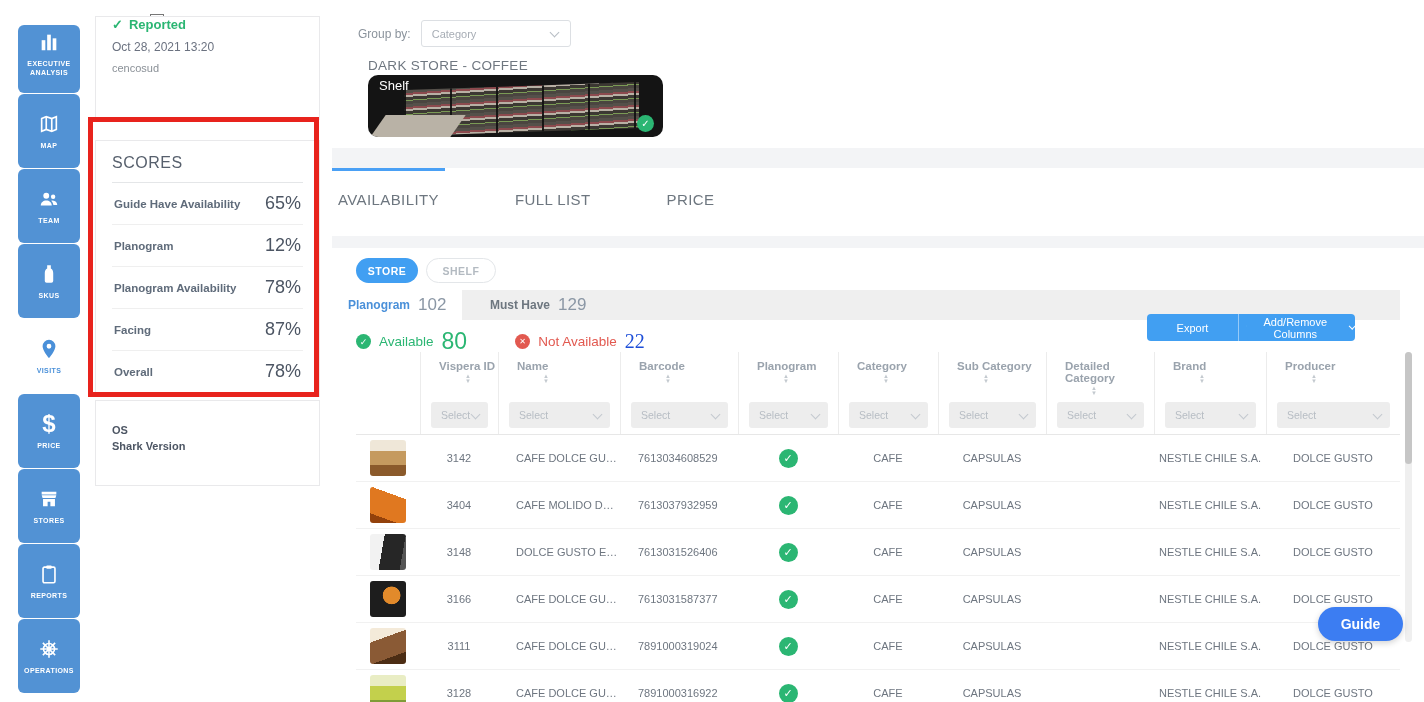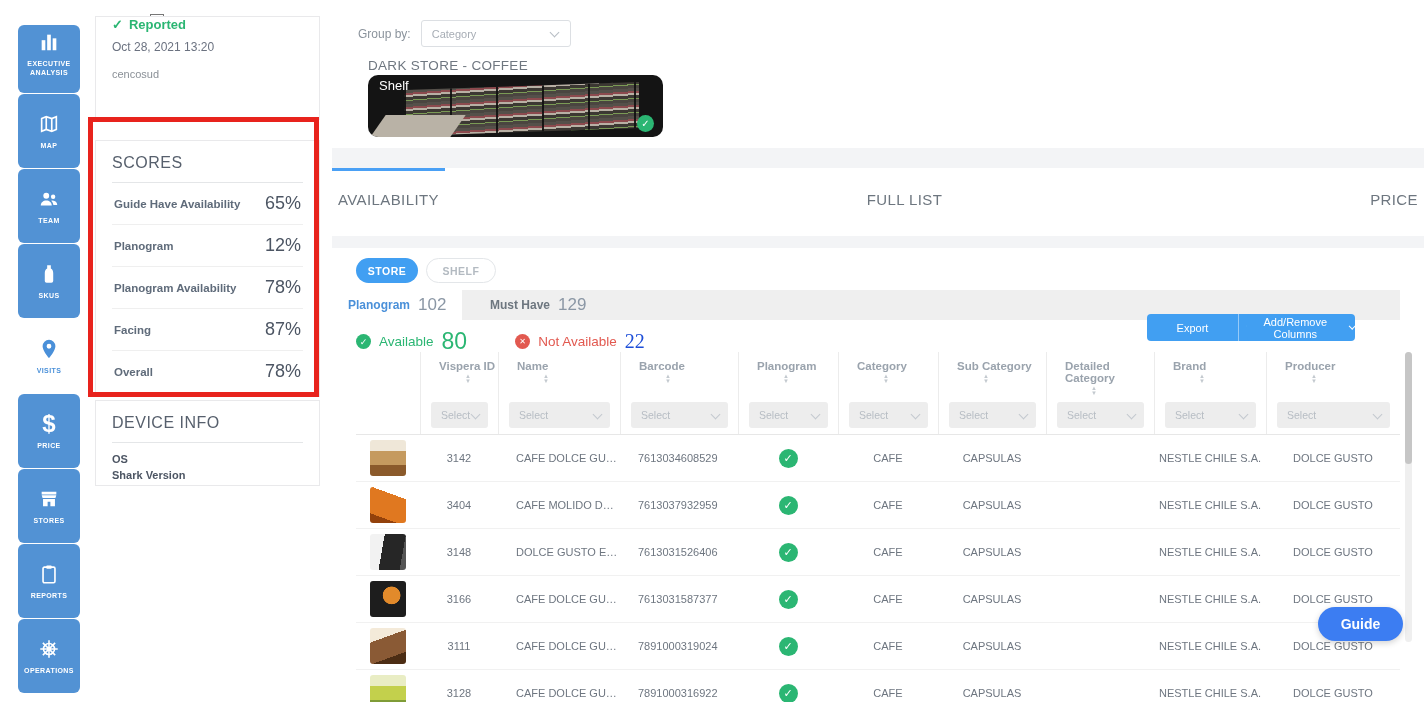--- a/index.html
+++ b/index.html
@@ -17,21 +17,21 @@
   .nav-label { font-size:7px; font-weight:bold; letter-spacing:.4px; text-align:center; line-height:9px; }
   .nav-ico { width:24px; height:24px; display:flex; align-items:center; justify-content:center; }
   .nav-ico svg { width:22px; height:22px; }
   .dollar-glyph { font-size:24px; font-weight:bold; line-height:22px; }
 
   
   .card { position:absolute; background:#fff; border:1px solid #e9e9eb; }
   .report-card { left:95px; top:16px; width:225px; height:104px; padding:8px 16px; overflow:hidden; }
   .report-status { color:#2bb673; font-weight:bold; font-size:13px; margin-top:-8px; display:flex; gap:6px; align-items:center;}
   .report-date { color:#6b7280; font-size:12px; margin-top:8px; }
-  .report-user { color:#8a9097; font-size:11px; margin-top:14px; }
+  .report-user { color:#8a9097; font-size:11px; margin-top:8px; }
   .clip-fragment { position:absolute; left:150px; top:14px; width:14px; height:5px; border:1px solid #777; border-bottom:none; }
 
   .scores-card { left:95px; top:140px; width:225px; padding:13px 16px 4px; }
   .panel-title { font-size:16px; color:#57606d; letter-spacing:.5px; padding-bottom:10px; border-bottom:1px solid #e4e6e8; }
   .score-row { display:flex; justify-content:space-between; align-items:center; padding:10px 2px; border-bottom:1px solid #efefef; }
   .score-row:last-child { border-bottom:none; }
   .score-label { font-size:11.5px; color:#5f6b7a; font-weight:bold; }
   .score-value { font-size:18px; color:#4c5563; }
 
   .device-card { left:95px; top:400px; width:225px; height:86px; padding:13px 16px; }
@@ -58,21 +58,21 @@
   .shelf-label { position:absolute; left:11px; top:3px; color:#fff; font-size:13px; z-index:3; }
   .shelf-photo { position:absolute; left:36px; right:24px; top:11px; bottom:5px; transform:skewY(-2deg);
       background:
         repeating-linear-gradient(90deg, rgba(15,15,15,.9) 0 2px, rgba(0,0,0,0) 2px 46px),
         repeating-linear-gradient(178deg, #55504a 0 3px, #8c4a4e 3px 5px, #b8b0a4 5px 7px, #3c3833 7px 10px, #7a9a55 10px 11px, #4a4540 11px 14px);
   }
   .shelf-floor { position:absolute; left:10px; bottom:0; width:80px; height:22px; background:#b9b2a6; transform:skewX(-35deg); }
   .badge { border-radius:50%; background:#2bb673; color:#fff; display:flex; align-items:center; justify-content:center; }
   .shelf-check { position:absolute; right:9px; bottom:5px; width:17px; height:17px; font-size:10px; z-index:3; }
 
-  .panel-tabs { top:168px; height:68px; display:flex; justify-content:space-between; gap:48px; }
+  .panel-tabs { top:168px; height:68px; display:flex; justify-content:flex-start; gap:64px; }
   .tab { border-top:3px solid transparent; padding-top:20px; font-size:15px; color:#6d767f;
          letter-spacing:.4px; cursor:pointer; padding-left:6px; padding-right:6px; }
   .tab.active { border-top-color:#4aa0f5; }
 
   .panel-main { top:248px; height:454px; }
   .pill { height:25px; border-radius:13px; font-size:10.5px; font-weight:bold; letter-spacing:.5px;
           display:inline-flex; align-items:center; justify-content:center; cursor:pointer; }
   .pill-store { position:absolute; left:24px; top:10px; width:62px; background:#419ff2; color:#fff; }
   .pill-shelf { position:absolute; left:94px; top:10px; width:70px; background:#fff; color:#b3bac1; border:1px solid #e3e6e9; }
 
@@ -257,21 +257,20 @@
     </div>
     <div class="score-row">
       <span class="score-label">Overall</span>
       <span class="score-value">78%</span>
     </div>
   </section>
 
   <div class="annotation-box"></div>
 
   <section class="card device-card">
-    <div class="panel-title">DEVICE INFO</div>
     <div class="device-line">OS</div>
     <div class="device-line">Shark Version</div>
   </section>
 
   <div class="right">
 
     <div class="panel panel-top">
       <div class="groupby">
         <span class="groupby-label">Group by:</span>
         <div class="select-box">

